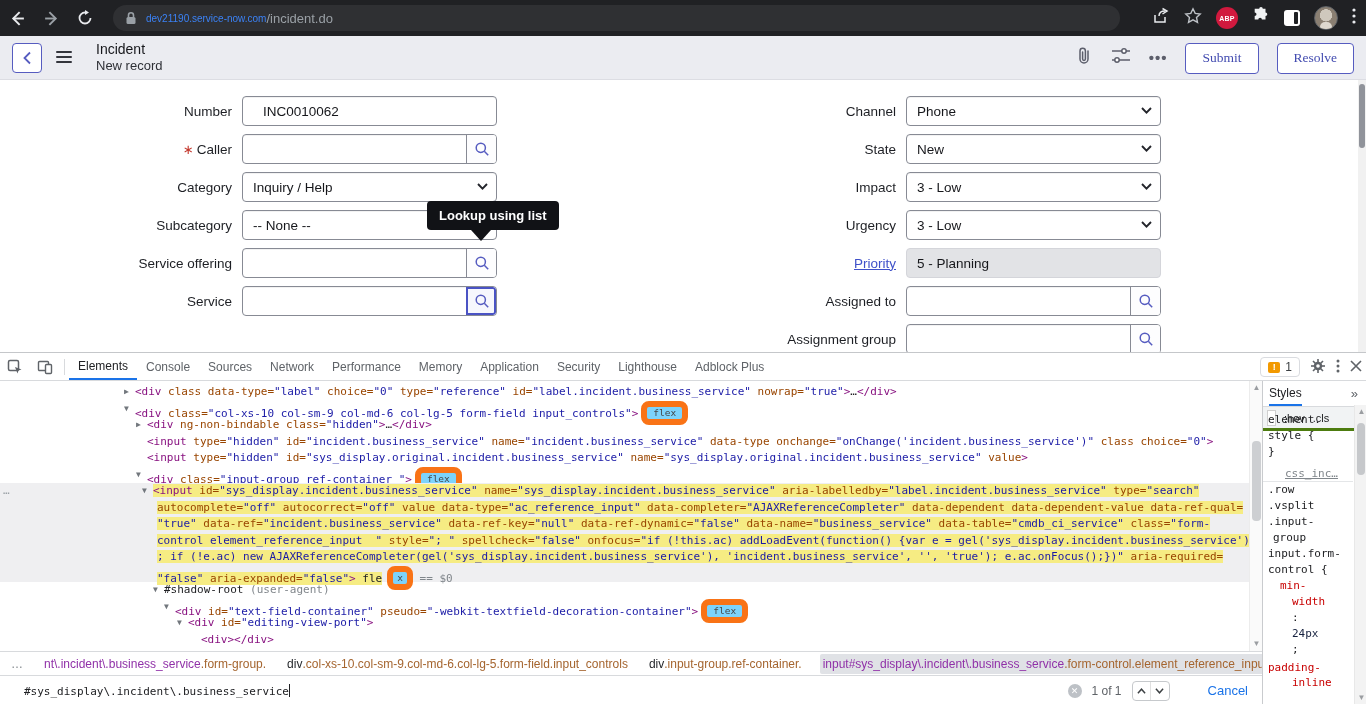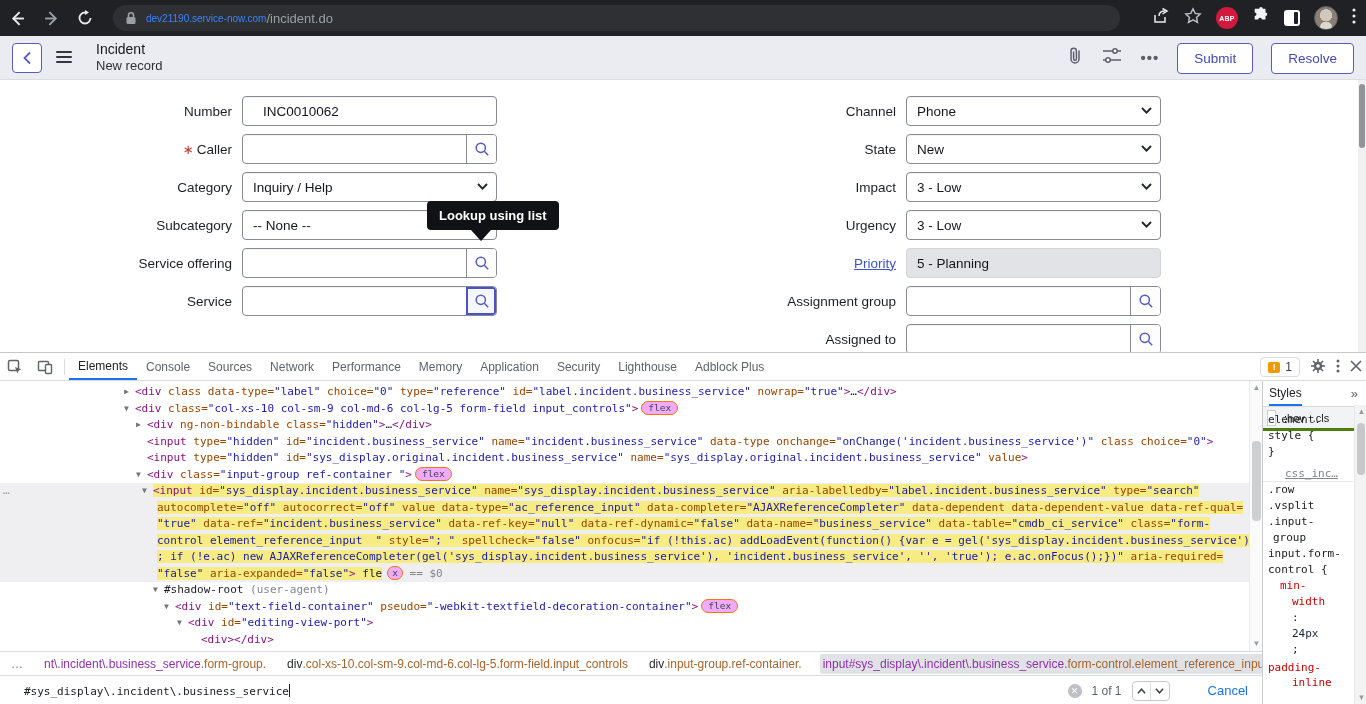--- a/index.html
+++ b/index.html
@@ -23,21 +23,21 @@
   
   .sn-header{position:absolute;left:0;top:36px;width:1366px;height:44px;background:#ebecf1;border-bottom:1px solid #dcdde3;display:flex;align-items:center;}
   .sn-back{position:absolute;left:12px;top:7px;width:30px;height:30px;background:#fff;border:1px solid #565cc0;border-radius:4px;display:flex;align-items:center;justify-content:center;}
   .sn-burger{position:absolute;left:56px;top:15px;width:16px;height:14px;}
   .sn-burger i{display:block;height:2px;background:#33353c;margin-bottom:3px;border-radius:1px;}
   .sn-titlebox{position:absolute;left:96px;top:5px;}
   .sn-title{font-size:14px;color:#16171b;font-weight:500;line-height:17px;}
   .sn-sub{font-size:13px;color:#2e3036;line-height:16px;}
   .sn-right{position:absolute;right:12px;top:0;height:44px;display:flex;align-items:center;gap:18px;}
   .sn-dots{color:#5c5e6b;font-size:15px;font-weight:bold;letter-spacing:1px;line-height:10px;}
-  .sn-btn{height:31px;padding:0 16px;background:#fff;border:1px solid #565cc0;border-radius:4px;color:#424bb0;font-size:13.5px;font-weight:500;display:flex;align-items:center;}
+  .sn-btn{height:31px;padding:0 16px;background:#fff;border:1px solid #565cc0;border-radius:4px;color:#424bb0;font-size:13.5px;font-weight:500;display:flex;align-items:center;font-family:Liberation Serif, serif;}
 
   
   .form-area{position:absolute;left:0;top:80px;width:1358px;height:272px;background:#fff;overflow:hidden;}
   .col{position:absolute;top:12px;}
   .col-left{left:0;width:683px;}
   .col-right{left:683px;width:683px;}
   .f-row{height:38px;display:flex;align-items:center;}
   .f-label{font-size:13.5px;color:#1d1f24;text-align:right;padding-right:10px;white-space:nowrap;}
   .col-left .f-label{width:242px;}
   .col-right .f-label{width:223px;}
@@ -70,21 +70,21 @@
   .issue-ic{width:12px;height:11px;background:#f29900;border-radius:2px;color:#fff;font-size:9px;font-weight:bold;display:flex;align-items:center;justify-content:center;line-height:10px;}
 
   .dt-main{position:absolute;left:0;top:28px;width:1262px;height:270px;overflow:hidden;background:#fff;}
   .tree{position:absolute;left:0;top:0;width:100%;padding-top:3px;font-family:"DejaVu Sans Mono",monospace;font-size:11px;color:#202124;}
   .code-line{height:16.5px;line-height:16.5px;white-space:pre;position:relative;}
   .code-line.sel{background:#efeff1;}
   .arr{position:absolute;color:#72777d;font-size:8px;top:0;}
   .gut{position:absolute;left:3px;color:#9aa0a6;}
   .tk-p{color:#881280}.tk-at{color:#994500}.tk-v{color:#1a1aa6}.tk-t{color:#202124}.tk-g{color:#80868b}
   .hl{background:#f6ec83;}
-  .badge{display:inline-block;border:1px solid #f97316;background:#f0abfc;color:#44474a;border-radius:8px;font-size:9.5px;line-height:12px;padding:0 6px;font-family:"DejaVu Sans Mono",monospace;vertical-align:1px;margin-left:3px;}
+  .badge{display:inline-block;border:6px solid #f97316;background:#7dd3fc;color:#44474a;border-radius:8px;font-size:9.5px;line-height:12px;padding:0 6px;font-family:"DejaVu Sans Mono",monospace;vertical-align:1px;margin-left:3px;}
   .badge.bx{padding:0 4px;margin-left:5px;}
 
   .el-scroll{position:absolute;right:0;top:0;width:13px;height:270px;background:#fafafa;border-left:1px solid #ececec;}
   .sc-arrow{position:absolute;left:0;width:13px;height:14px;color:#9a9da1;font-size:8px;text-align:center;line-height:14px;}
   .el-scroll .thumb{position:absolute;left:2px;width:9px;top:60px;height:80px;background:#cdcfd2;border-radius:4px;}
 
   .dt-crumbs{position:absolute;left:0;top:298px;width:1262px;height:24px;border-top:1px solid #d8dadd;display:flex;align-items:center;gap:15px;padding-left:8px;background:#fff;overflow:hidden;}
   .crumb{white-space:nowrap;font-size:12px;display:flex;align-items:center;height:20px;padding:0 3px;}
   .crumb.selected{background:#e0e2e6;border-radius:2px;}
   .cs-tag{color:#26282c}.cs-id{color:#9031a8}.cs-cls{color:#a5652f}.cs-g{color:#80868b}
@@ -317,35 +317,35 @@
             </div>
           </div>
         </div>
         <div class="f-row">
           <div class="f-label"><a class="f-link">Priority</a></div>
           <div class="f-field">
             <div class="f-ro">5 - Planning</div>
           </div>
         </div>
         <div class="f-row">
-          <div class="f-label">Assignment group</div>
+          <div class="f-label">Assigned to</div>
           <div class="f-field">
             <div class="f-ref">
               <div class="f-refin"></div>
               <div class="f-btn">
                 <svg width="16" height="16" viewBox="0 0 16 16">
                   <circle cx="6.8" cy="6.8" r="4.6" fill="none" stroke="#565cc0" stroke-width="1.5"></circle>
                   <line x1="10.3" y1="10.3" x2="14.2" y2="14.2" stroke="#565cc0" stroke-width="1.5"></line>
                 </svg>
               </div>
             </div>
           </div>
         </div>
         <div class="f-row">
-          <div class="f-label">Assigned to</div>
+          <div class="f-label">Assignment group</div>
           <div class="f-field">
             <div class="f-ref">
               <div class="f-refin"></div>
               <div class="f-btn">
                 <svg width="16" height="16" viewBox="0 0 16 16">
                   <circle cx="6.8" cy="6.8" r="4.6" fill="none" stroke="#565cc0" stroke-width="1.5"></circle>
                   <line x1="10.3" y1="10.3" x2="14.2" y2="14.2" stroke="#565cc0" stroke-width="1.5"></line>
                 </svg>
               </div>
             </div>

